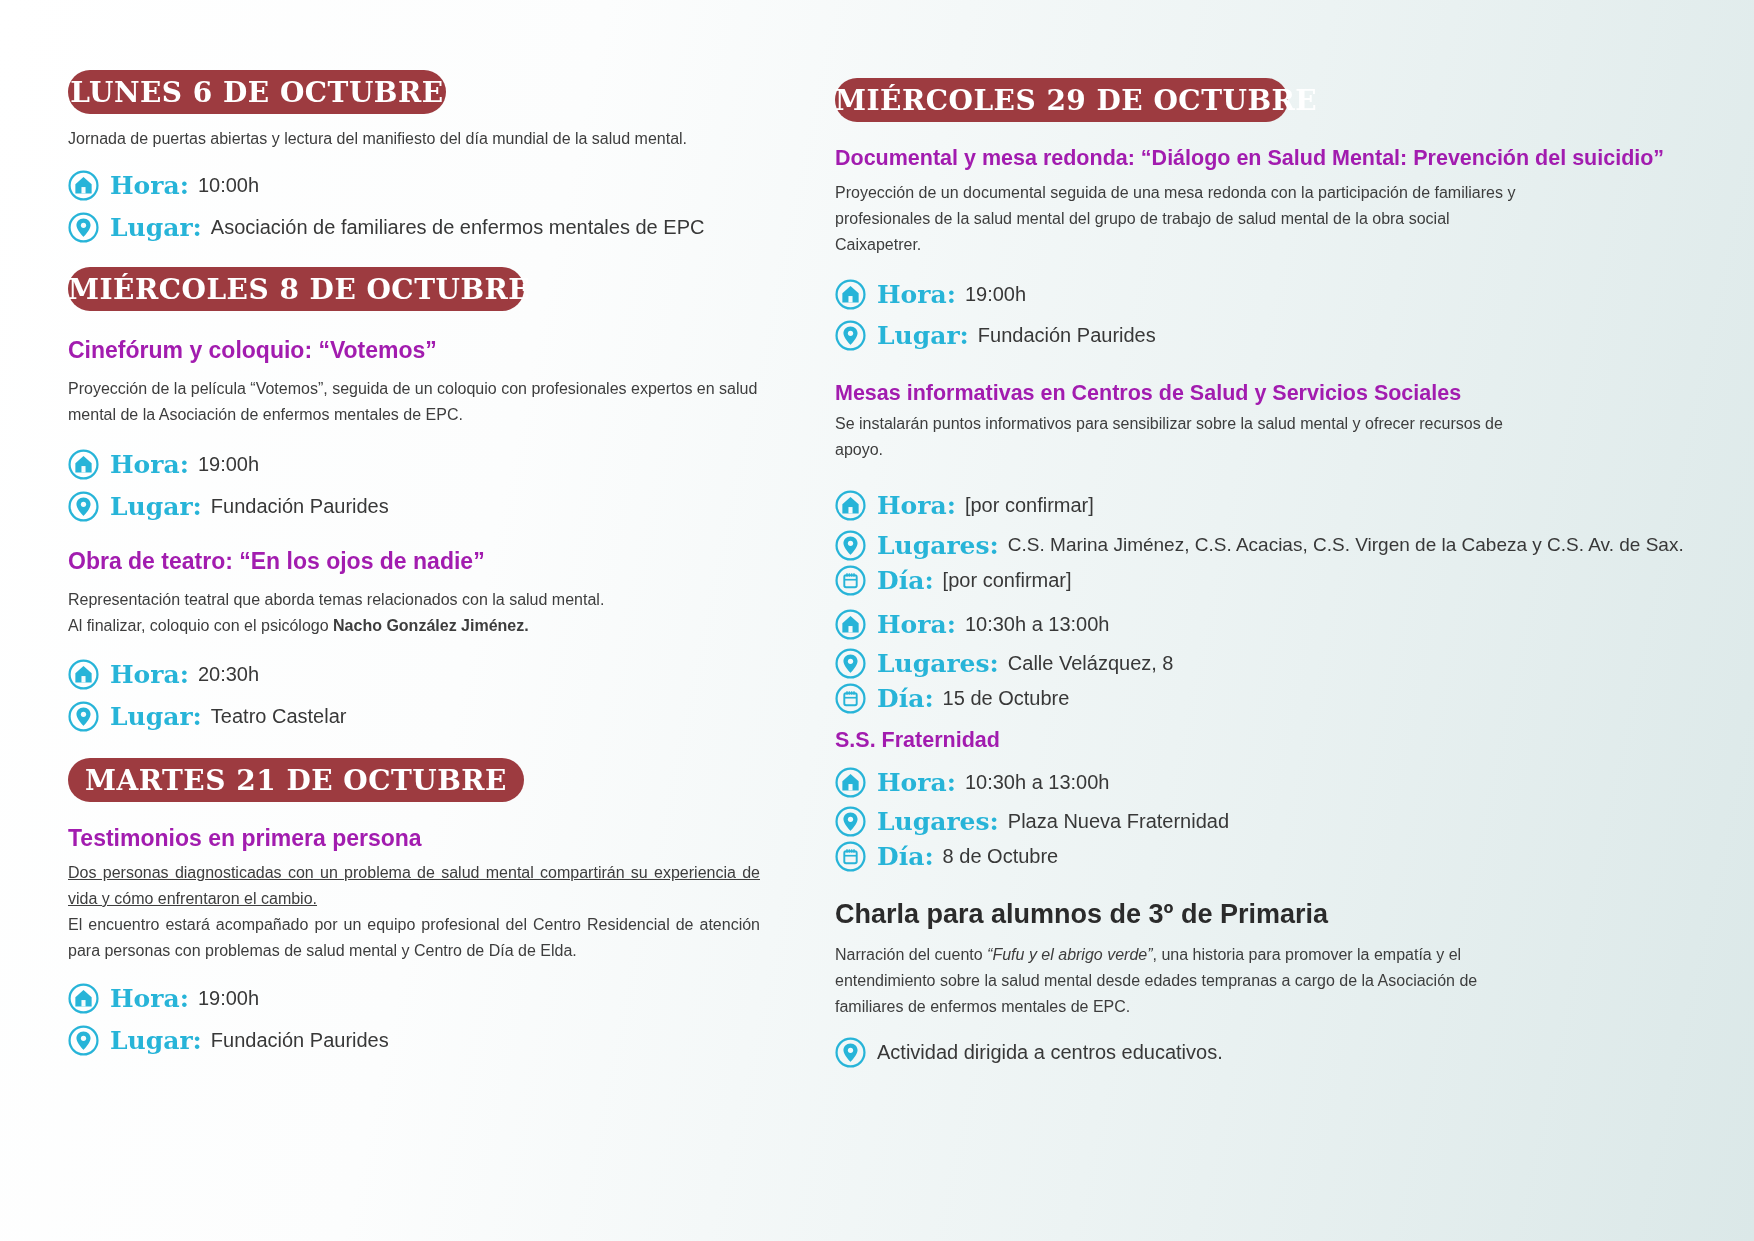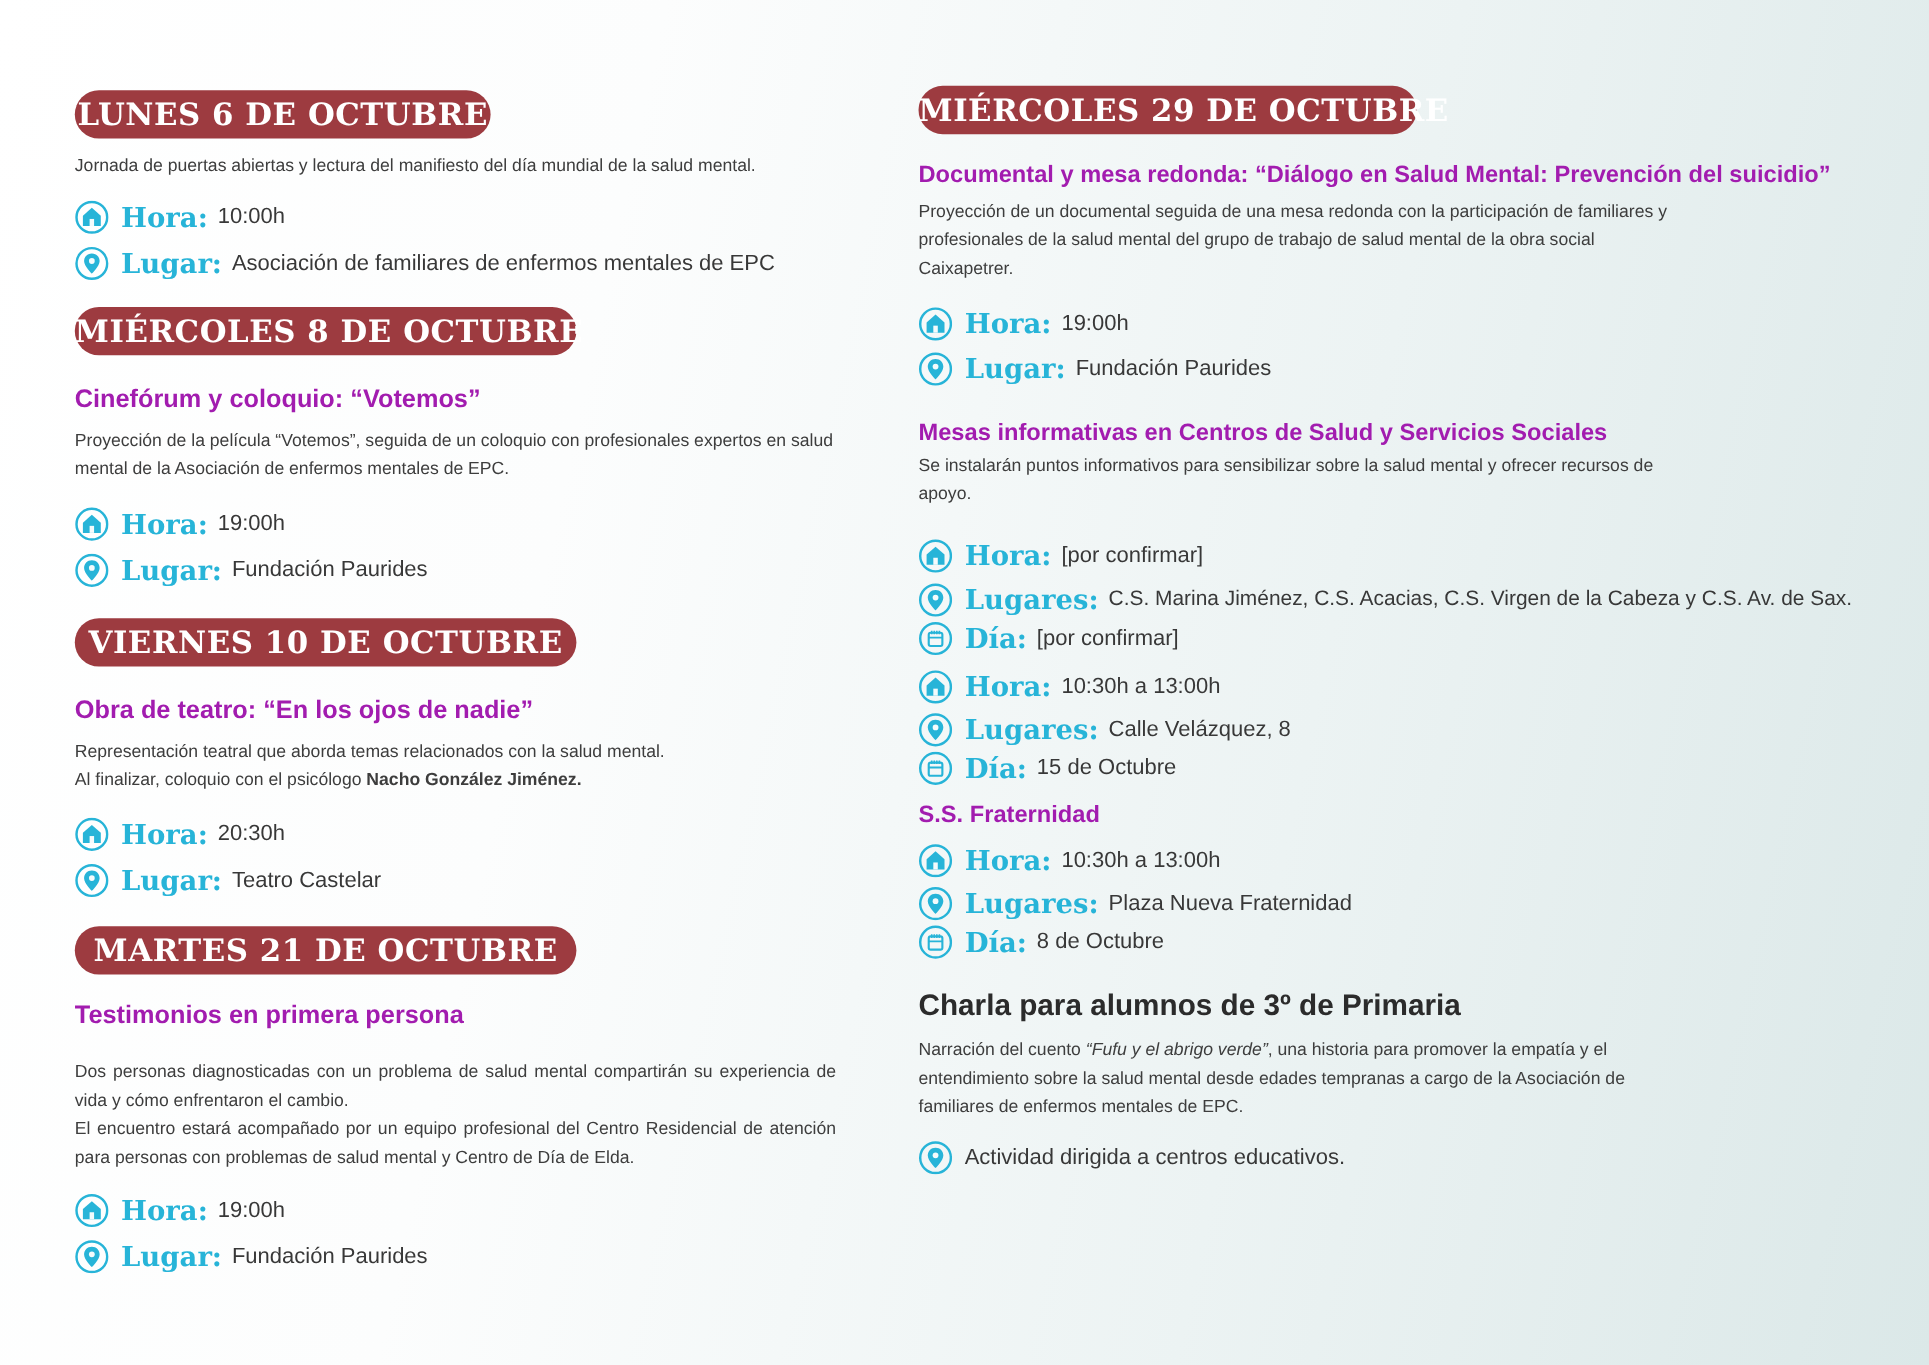--- a/index.html
+++ b/index.html
@@ -3,21 +3,21 @@
 <meta charset="utf-8">
 <style>
   html,body{margin:0;padding:0;}
   body{
     width:1754px;height:1241px;position:relative;overflow:hidden;
     background:linear-gradient(102deg,#ffffff 0%,#fcfdfd 30%,#ecf3f3 66%,#dbe8e8 100%);
     font-family:"Liberation Sans","DejaVu Sans",sans-serif;color:#3d3d3d;
     -webkit-font-smoothing:antialiased;
   }
   .col{position:absolute;}
-  .col-left{left:68px;top:82px;width:692px;}
+  .col-left{left:68px;top:70px;width:692px;}
   .col-right{left:835px;top:78px;width:700px;}
   .ribbon{
     height:44px;line-height:45px;border-radius:23px;background:#9d3b40;color:#ffffff;
     font-family:"DejaVu Serif","Liberation Serif",serif;font-weight:bold;font-size:28px;
     text-align:center;letter-spacing:0.5px;white-space:nowrap;
   }
   .w-sm{width:378px;}
   .w-md{width:456px;}
   .w-rt{width:453px;}
   .desc{font-size:16px;line-height:26px;margin:0;color:#3d3d3d;}
@@ -104,23 +104,20 @@
   <div class="row" style="margin-top:10px;">
     <span class="icon-circle">
         <svg>
           <use href="#sym-pin"></use>
         </svg>
       </span>
     <span class="label">Lugar:</span>
     <span class="value">Fundación Paurides</span>
   </div>
 
-  <div class="ribbon w-md" style="margin-top:28px;">
-    <span>VIERNES 10 DE OCTUBRE</span>
-  </div>
   <p class="title" style="margin-top:25px;">Obra de teatro: “En los ojos de nadie”</p>
   <p class="desc" style="margin-top:12px;">
     <span>Representación teatral que aborda temas relacionados con la salud mental.</span><br>
     <span>Al finalizar, coloquio con el psicólogo </span><span class="b">Nacho González Jiménez.</span>
   </p>
   <div class="row" style="margin-top:19px;">
     <span class="icon-circle">
         <svg>
           <use href="#sym-house"></use>
         </svg>
@@ -135,21 +132,21 @@
         </svg>
       </span>
     <span class="label">Lugar:</span>
     <span class="value">Teatro Castelar</span>
   </div>
 
   <div class="ribbon w-md" style="margin-top:26px;">
     <span>MARTES 21 DE OCTUBRE</span>
   </div>
   <p class="title" style="margin-top:22px;">Testimonios en primera persona</p>
-  <p class="desc just" style="margin-top:26px;">Dos personas diagnosticadas con un problema de salud mental compartirán su experiencia de vida y cómo enfrentaron el cambio.</p>
+  <p class="desc just" style="margin-top:8px;text-decoration:underline;">Dos personas diagnosticadas con un problema de salud mental compartirán su experiencia de vida y cómo enfrentaron el cambio.</p>
   <p class="desc just" style="margin-top:0;">El encuentro estará acompañado por un equipo profesional del Centro Residencial de atención para personas con problemas de salud mental y Centro de Día de Elda.</p>
   <div class="row" style="margin-top:18px;">
     <span class="icon-circle">
         <svg>
           <use href="#sym-house"></use>
         </svg>
       </span>
     <span class="label">Hora:</span>
     <span class="value">19:00h</span>
   </div>

